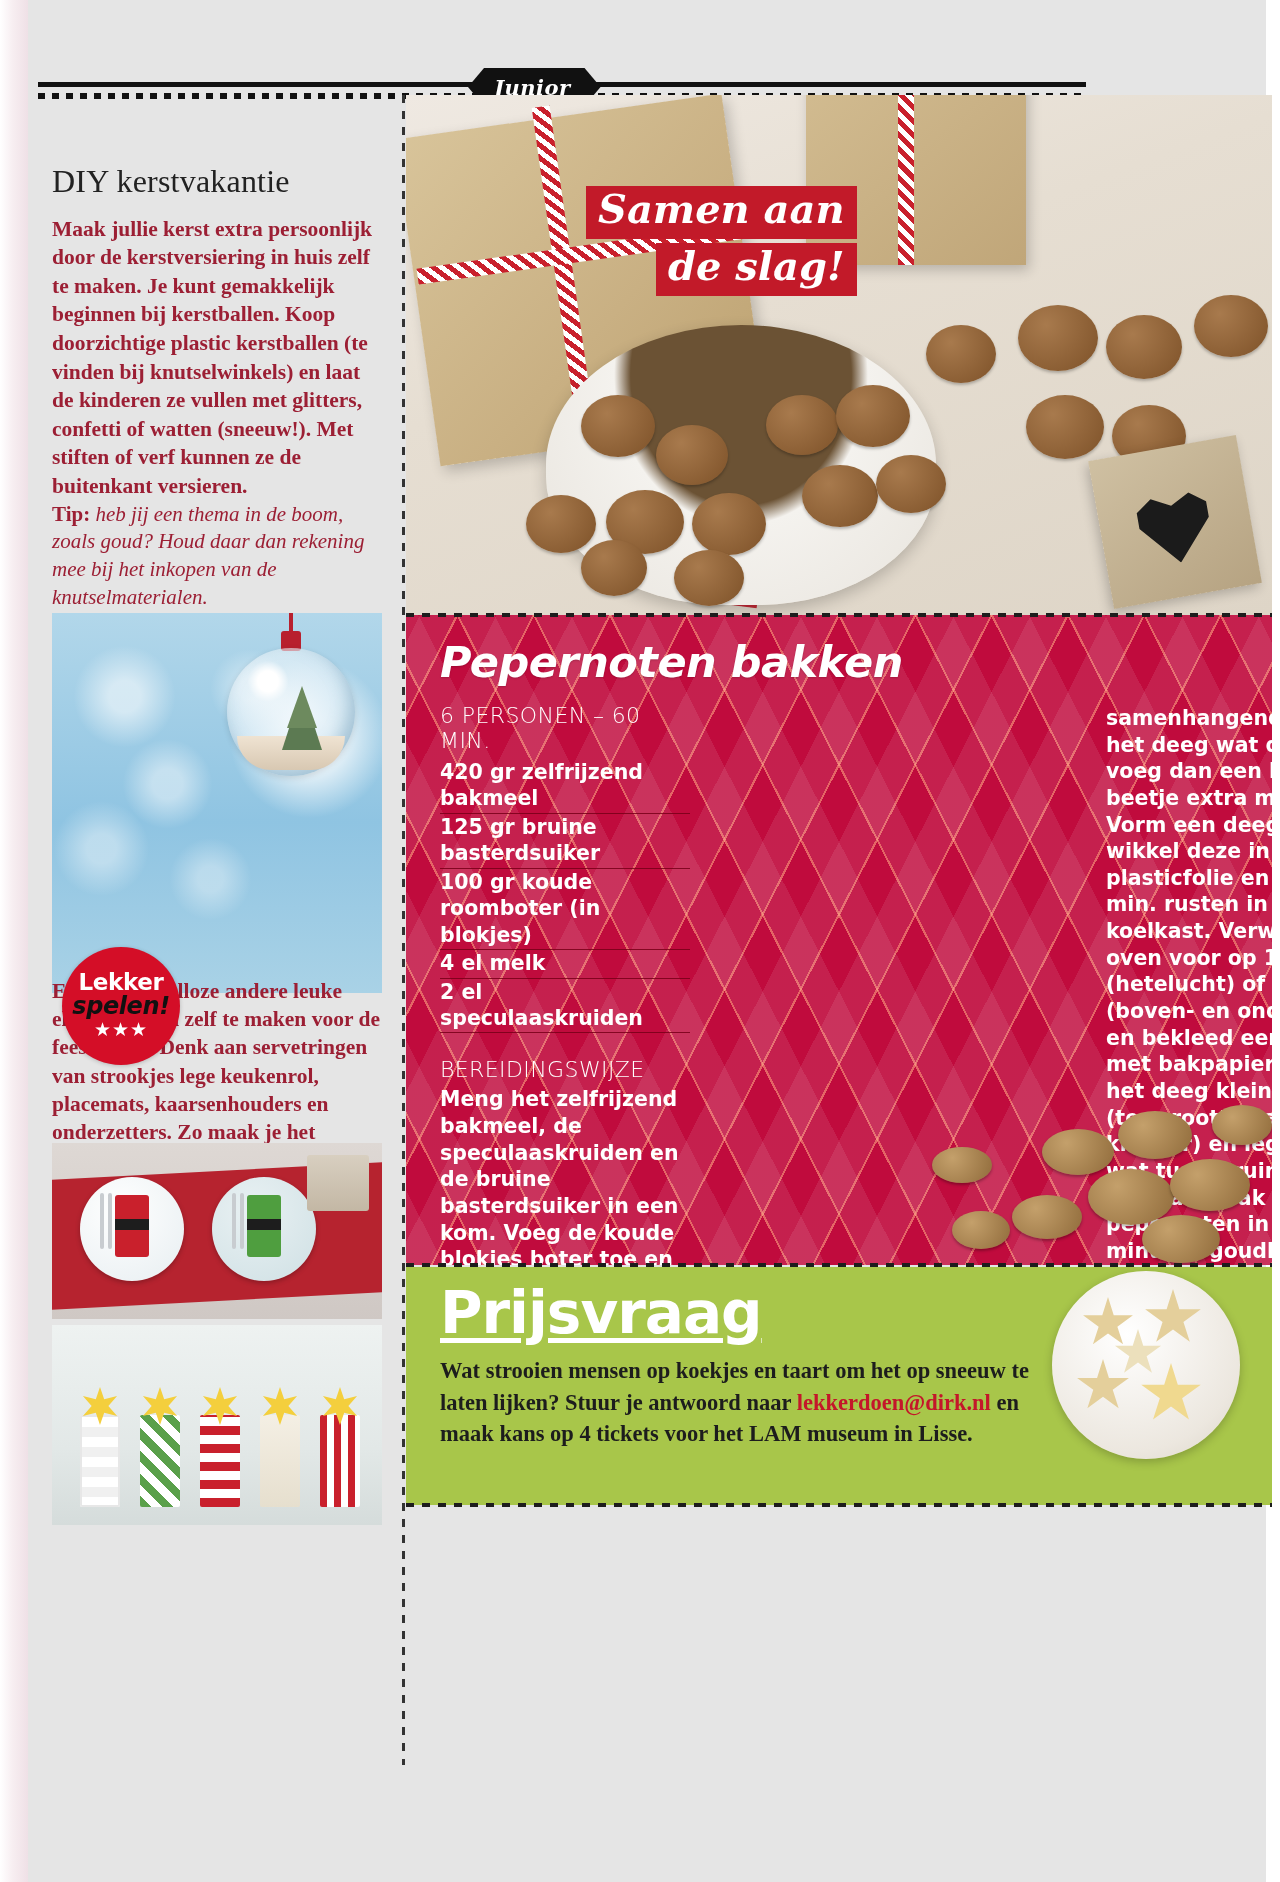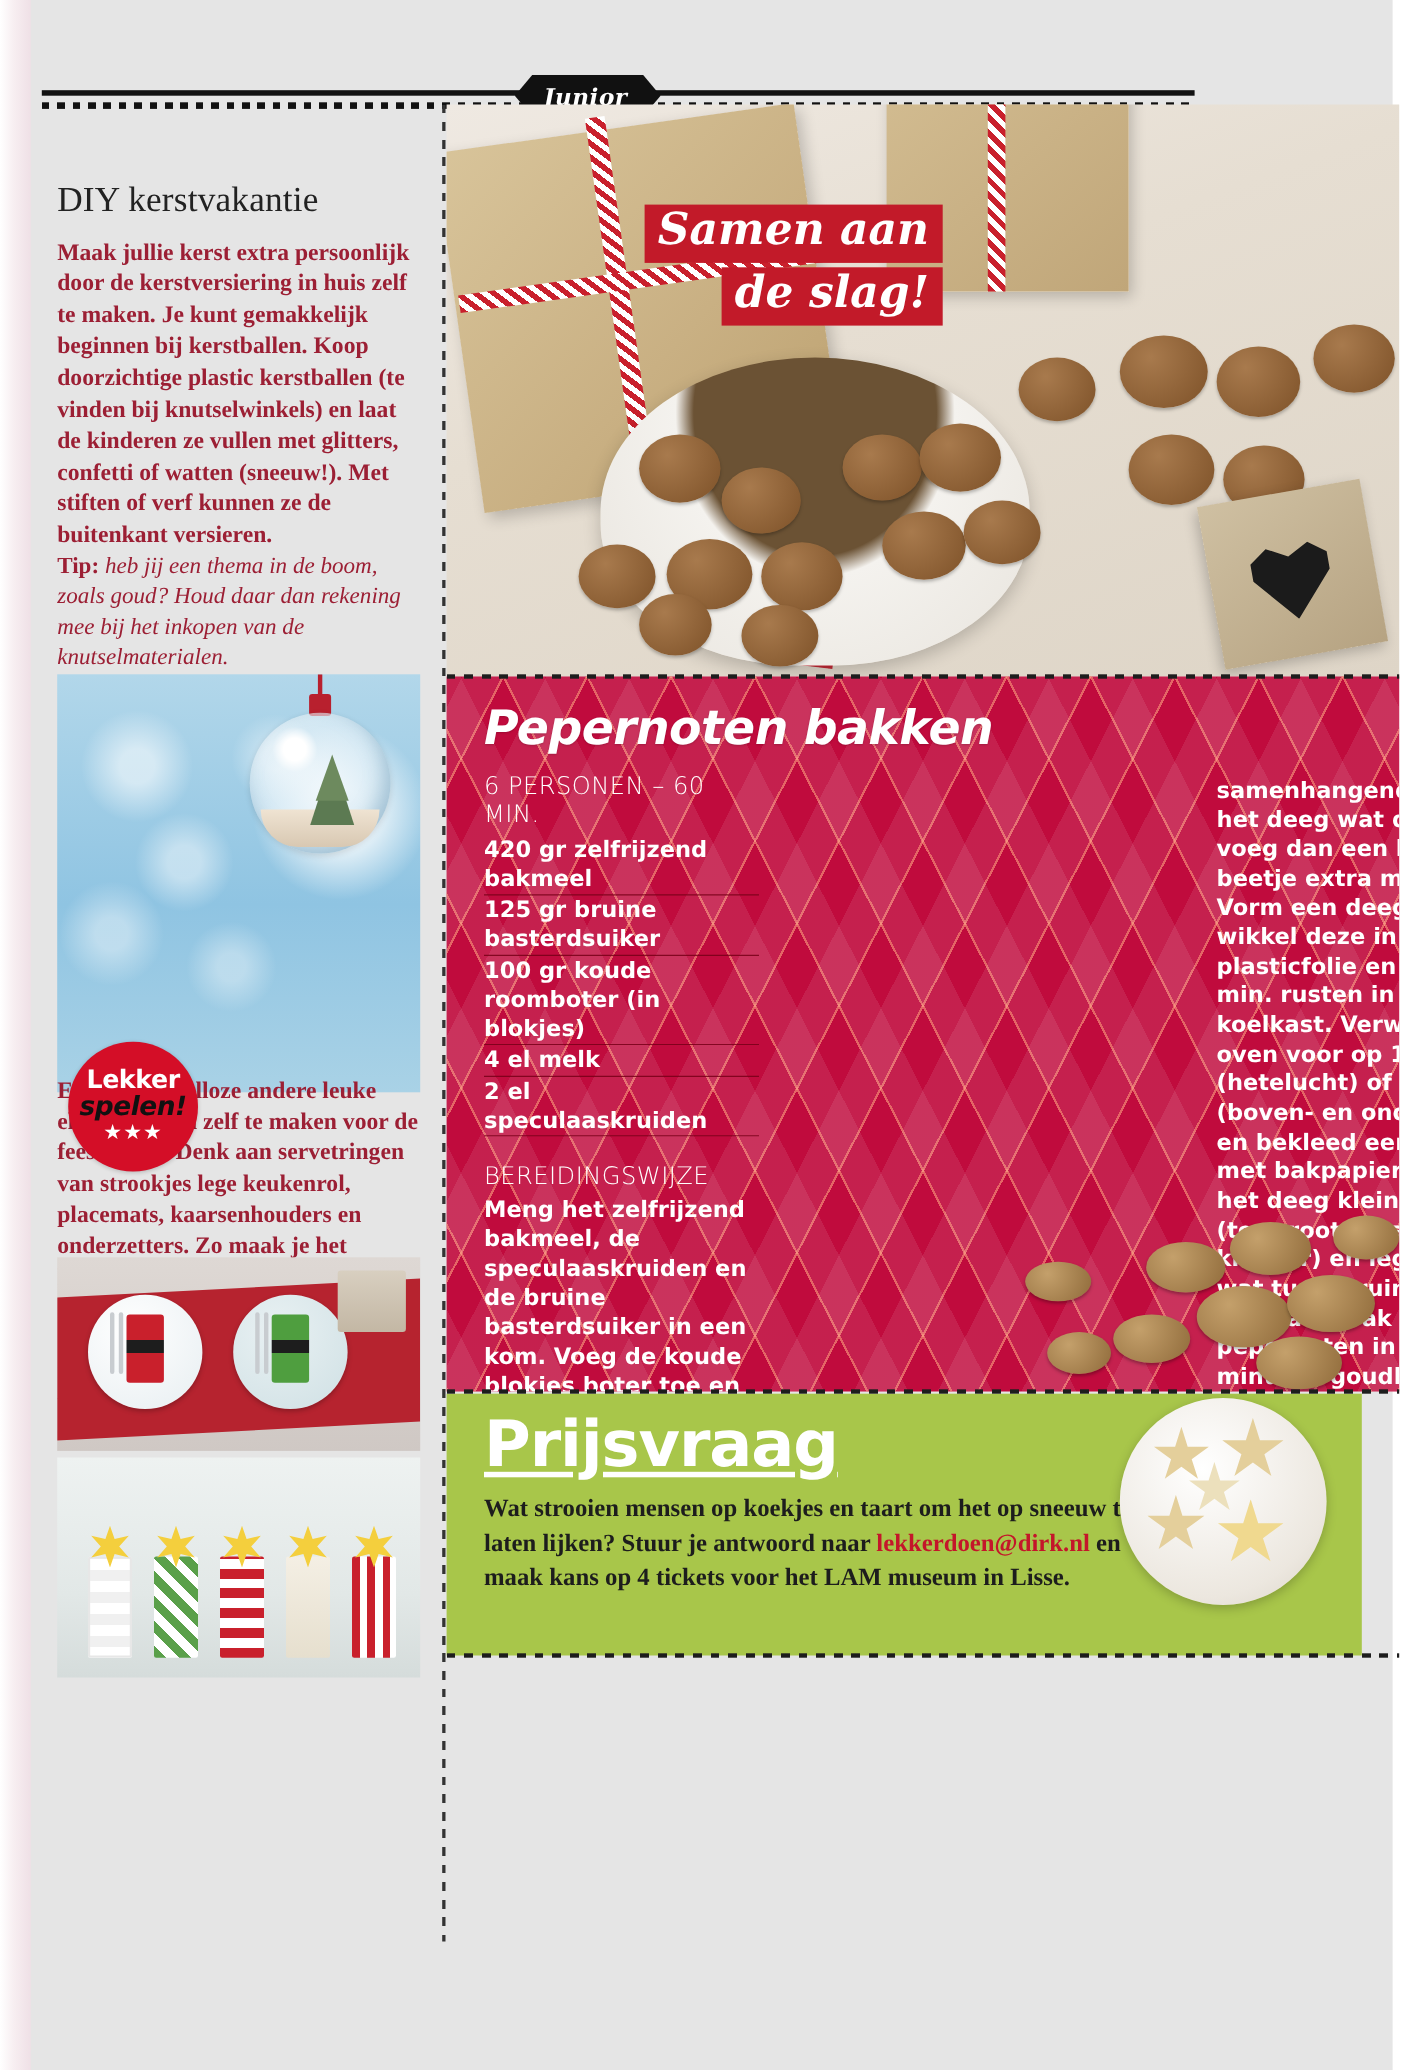--- a/index.html
+++ b/index.html
@@ -272,24 +272,23 @@
   .method{
     font-family:"DejaVu Sans",sans-serif;font-weight:bold;
     font-size:20.5px;line-height:1.3;
   }
   .rec-col.right .method{position:relative;top:2px;}
   .pep-pile{position:absolute;right:0;bottom:0;width:380px;height:180px;z-index:4;}
   .pep-pile .pp{position:absolute;border-radius:50%;background:radial-gradient(circle at 34% 30%,#c4a06b,#8f6a3a);box-shadow:0 2px 3px rgba(0,0,0,.3);}
 
   
   .prijs{
-    position:absolute;left:406px;top:1267px;width:794px;height:238px;
+    position:absolute;left:406px;top:1267px;width:866px;height:238px;
     background:#a8c64a;
     overflow:hidden;
-    padding-left:38px;
   }
   .prijs-dash-bot{
     position:absolute;left:406px;top:1503px;width:866px;height:4px;z-index:7;
     background-image:repeating-linear-gradient(90deg,#1d1d1d 0 8px,transparent 8px 16px);
   }
   .prijs-title{
     position:absolute;left:34px;top:12px;
     color:#fff;
     font-family:"DejaVu Sans",sans-serif;font-weight:bold;
     font-size:58px;letter-spacing:-1px;

